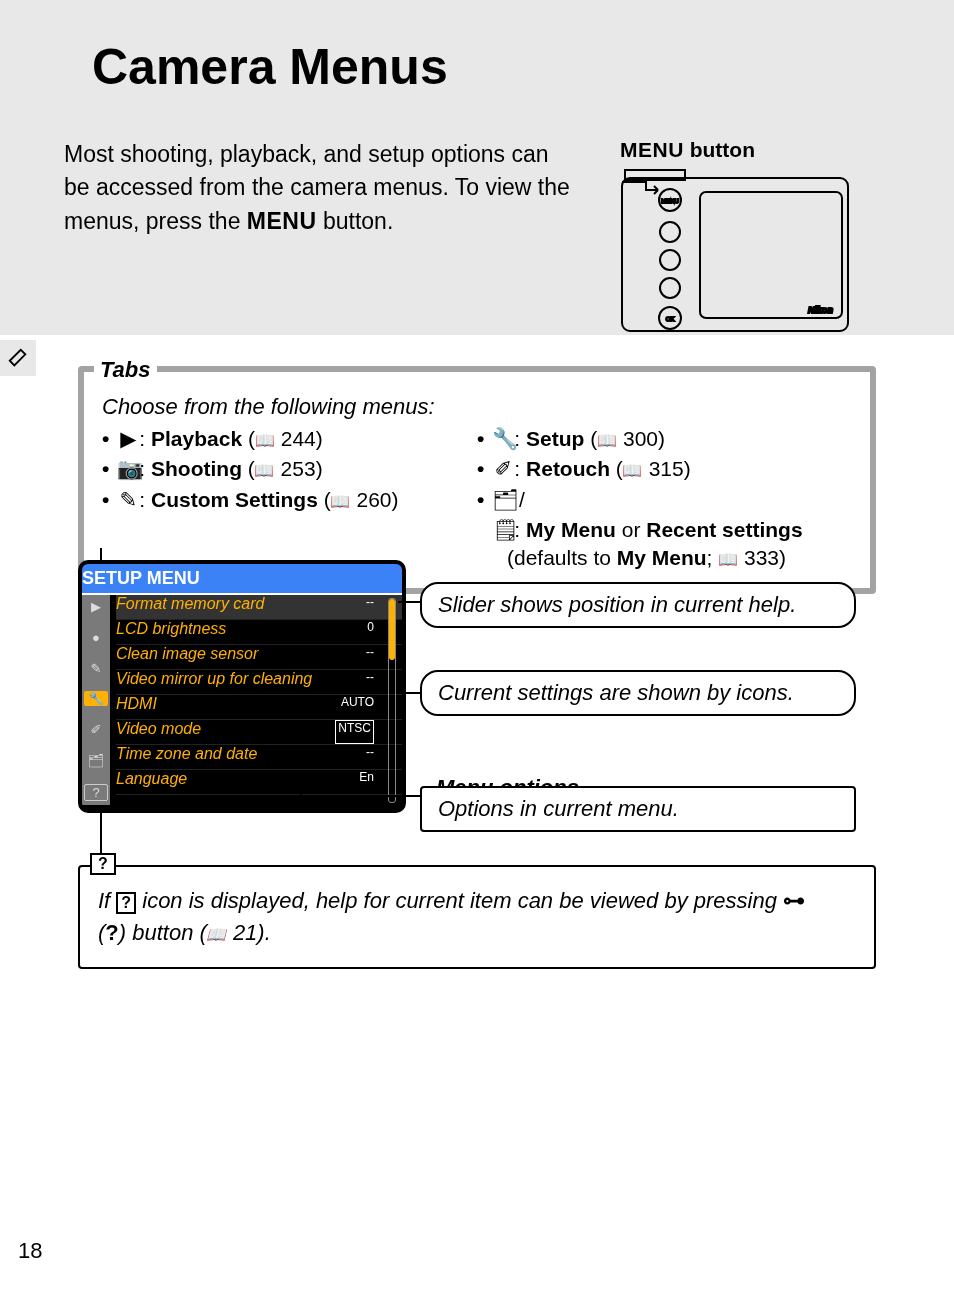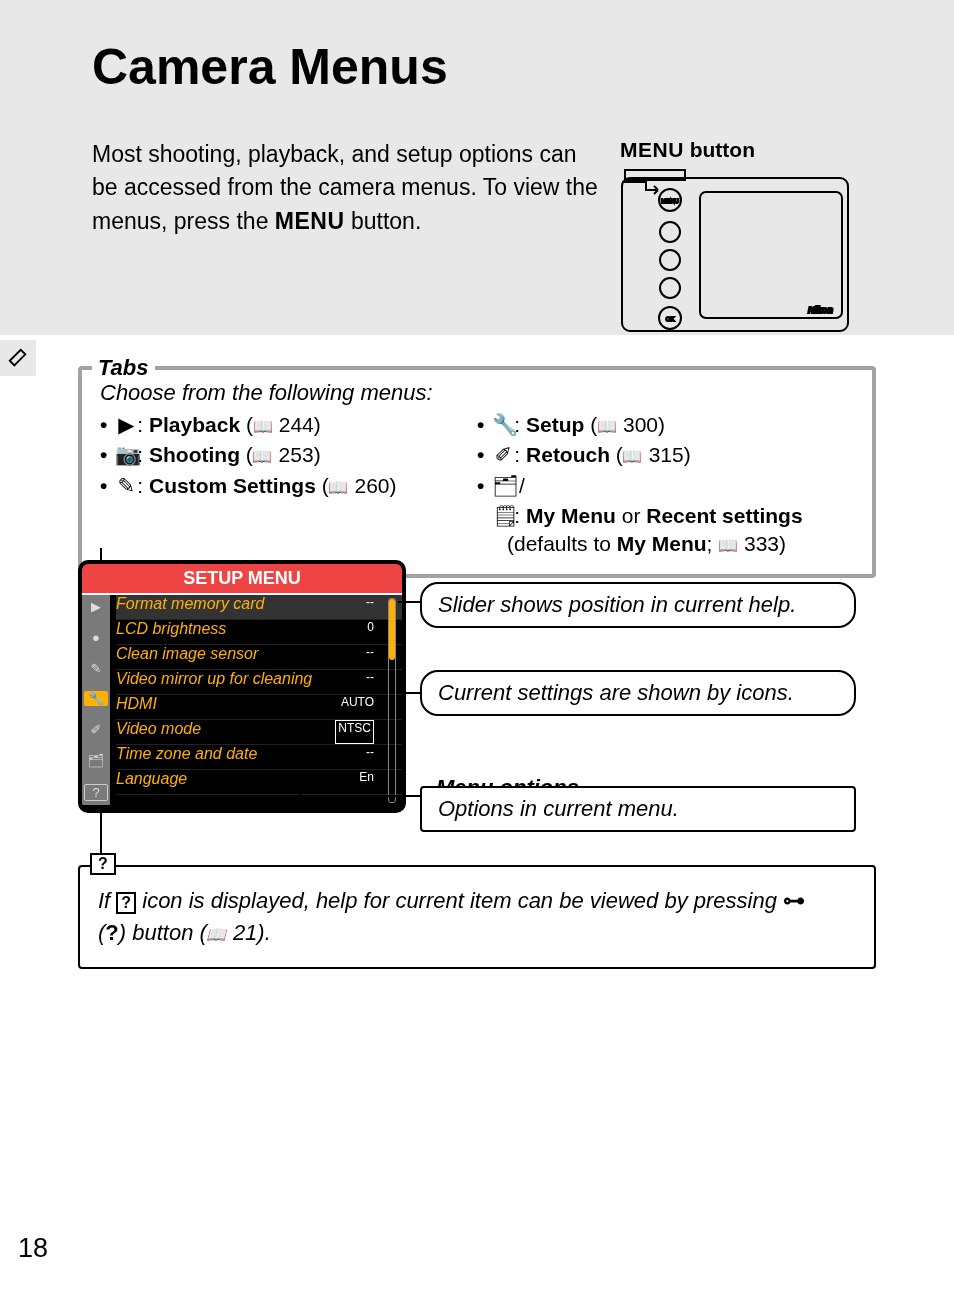--- a/index.html
+++ b/index.html
@@ -1,39 +1,39 @@
 <!DOCTYPE html>
 <html><head>
 <meta charset="utf-8">
 <style>
 body{margin:0;background:#e8e8e8;font-family:Arial,Helvetica,sans-serif;width:954px;height:1314px;position:relative}
 .page{background:#fff;position:absolute;left:0;top:0;right:0;bottom:0}
 .graytab{position:absolute;left:0;top:0;right:0;height:335px;background:#e8e8e8}
 .sidetab{position:absolute;left:0;top:340px;width:36px;height:36px;background:#e8e8e8;display:flex;align-items:center;justify-content:center}
 .sidetab svg{width:22px;height:22px}
 h1{position:absolute;left:78px;top:24px;font-size:50px;font-weight:900;margin:14px}
-.intro{position:absolute;left:92px;top:138px;width:510px;font-size:23px;line-height:1.45}
+.intro{position:absolute;left:64px;top:138px;width:510px;font-size:23px;line-height:1.45}
 .menuSmall{font-family:"Arial Narrow",Arial;font-weight:700;letter-spacing:0.5px}
 .caption{position:absolute;left:620px;top:138px;font-size:21px;font-weight:700}
 .cameraBox{position:absolute;left:620px;top:168px;width:230px;height:165px}
 
-.tabsBox{position:absolute;left:78px;top:366px;right:78px;border:4px solid #a3a3a3;border-radius:4px;padding:10px 18px 18px}
+.tabsBox{position:absolute;left:78px;top:366px;right:78px;border:6px solid #a3a3a3;border-radius:4px;padding:22px 18px 18px}
 .boxLabel{position:absolute;top:-15px;left:10px;background:#fff;padding:0 6px;font-style:italic;font-weight:700;font-size:22px}
 .tabsIntro{font-style:italic;font-size:22px}
 .tabsCols{display:flex;margin-top:4px}
 .tabsCol{flex:1}
 .tabItem{font-size:21px;line-height:1.45;display:flex;align-items:flex-start;gap:8px}
 .bullet{font-weight:900}
 .tabIcon{display:inline-block;width:22px;text-align:center}
 .bookIcon{font-size:16px}
 .tabName{font-weight:700}
 .defaults{margin-left:30px;font-size:21px}
 
 .setupShot{position:absolute;left:78px;top:560px;width:320px;height:245px;border:4px solid #000;border-radius:10px;background:#000;color:#fff;font-family:Arial;overflow:hidden}
-.setupTitle{background:#ef4444;text-align:center;font-weight:700;font-size:18px;padding:4px 0;border-bottom:2px solid #fff;font-family:"Arial Narrow",Arial}
+.setupTitle{background:#3b82f6;font-weight:700;font-size:18px;padding:4px 0;border-bottom:2px solid #fff;font-family:"Arial Narrow",Arial}
 .setupBody{display:flex;height:210px}
 .iconCol{width:24px;background:#7a7a7a;display:flex;flex-direction:column;justify-content:space-between;padding:4px 2px}
 .iconCol div{font-size:13px;text-align:center;color:#ddd}
 .iconCol .active{background:#ffb000;color:#000;border-radius:2px}
 .rowsCol{flex:1;padding-left:6px}
 .setupRow{display:flex;justify-content:space-between;font-size:16px;color:#ffb000;font-style:italic;height:24px;border-bottom:1px solid #222;padding-right:28px;font-family:"Arial Narrow",Arial}
 .setupRow:first-child{background:#333}
 .setupRow .val{color:#fff;font-style:normal;font-size:12px}
 .scrollTrack{position:absolute;right:6px;top:34px;bottom:6px;width:6px;border:1px solid #888;border-radius:3px}
 .scrollTrack::before{content:"";position:absolute;top:0;left:0;right:0;height:30%;background:#ffb000;border-radius:3px}
@@ -46,21 +46,21 @@
 .c3inner{font-style:italic}
 
 .hline{position:absolute;background:#000;height:2px}
 .vline{position:absolute;background:#000;width:2px}
 
 .helpBox{position:absolute;left:78px;top:865px;right:78px;border:2px solid #000;border-radius:4px;padding:18px}
 .helpLabel{position:absolute;top:-14px;left:10px;background:#fff;padding:0 6px;border:2px solid #000;font-size:16px;font-weight:700}
 .helpText{font-style:italic;font-size:22px;line-height:1.45}
 .qboxed{border:2px solid #000;padding:0 3px;font-size:16px;font-weight:700;font-style:normal;display:inline-block;line-height:1.1}
 .keyIcon{font-style:normal;font-weight:900}
-.pageNum{position:absolute;left:18px;bottom:50px;font-size:27px}
+.pageNum{position:absolute;left:18px;bottom:50px;font-size:22px}
 </style>
 </head>
 <body>
 
 <div class="page">
   <div class="graytab"></div>
 
   <div class="sidetab">
     <svg viewBox="0 0 24 24" fill="none" stroke="#000" stroke-width="2">
         <path d="M4 14 L14 4 M3 15 L15 3 L20 8 L8 20 L3 15 Z"></path>

